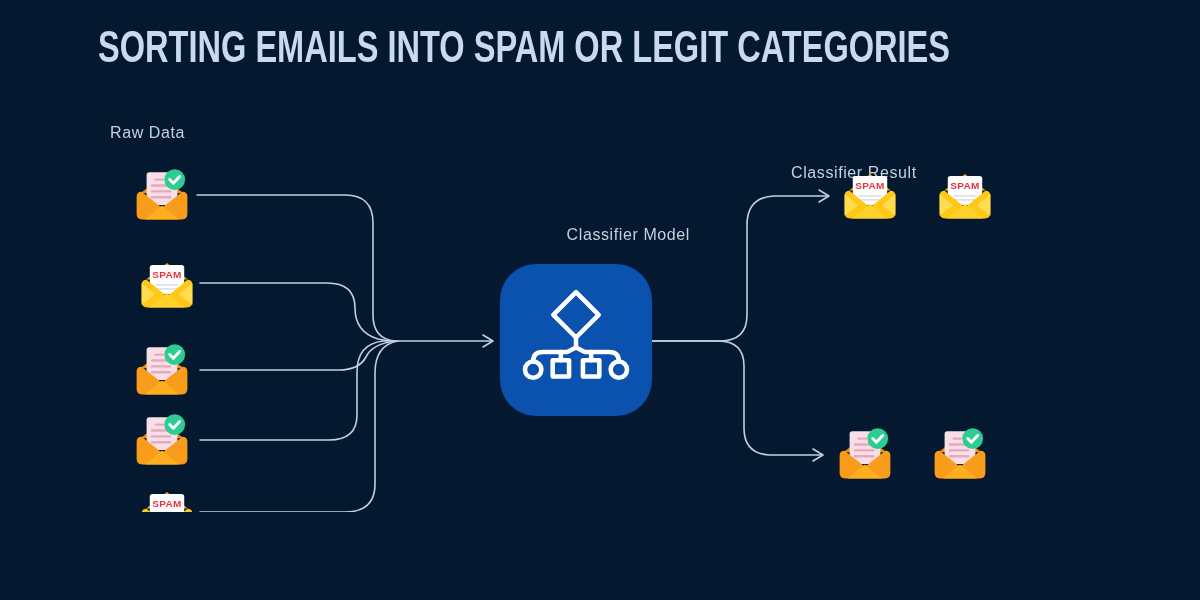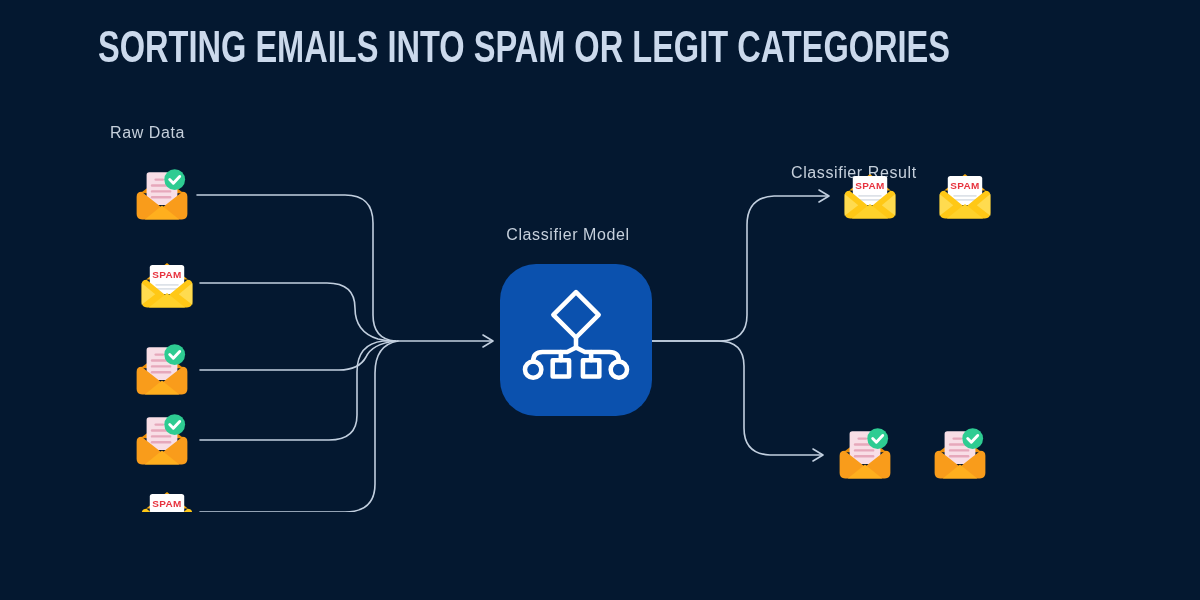--- a/index.html
+++ b/index.html
@@ -10,21 +10,21 @@
   .title{
     position:absolute;left:98px;top:22px;margin:0;
     font-size:44px;font-weight:bold;color:#CBD9EC;white-space:nowrap;
     transform:scaleX(0.74);transform-origin:left center;letter-spacing:0px;
   }
   .label{
     position:absolute;color:#C6D0DC;font-size:16px;letter-spacing:0.6px;
     white-space:nowrap;
   }
   #lbl-raw{left:110px;top:124px;}
-  #lbl-model{left:458px;top:226px;width:220px;text-align:center;}
+  #lbl-model{left:470px;top:226px;width:220px;text-align:right;}
   #lbl-result{left:791px;top:120px;margin-top:44px;}
   .connectors{position:absolute;left:0;top:0;}
   .connectors path{stroke:#C2CFDF;stroke-width:1.6;fill:none;stroke-linecap:round;stroke-linejoin:round;}
   .model-box{
     position:absolute;left:500px;top:264px;width:152px;height:152px;
     background:#0B51AE;border-radius:36px;
     display:flex;align-items:center;justify-content:center;
   }
   .model-box svg{width:126px;height:126px;}
   .tree{stroke:#FFFFFF;stroke-width:3.6;fill:none;stroke-linecap:round;stroke-linejoin:round;}

